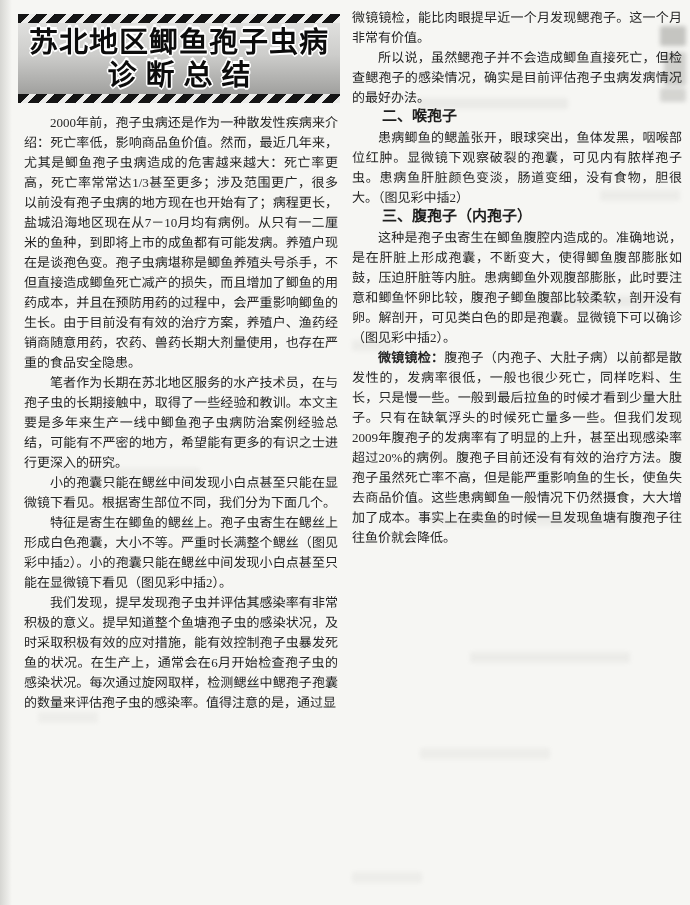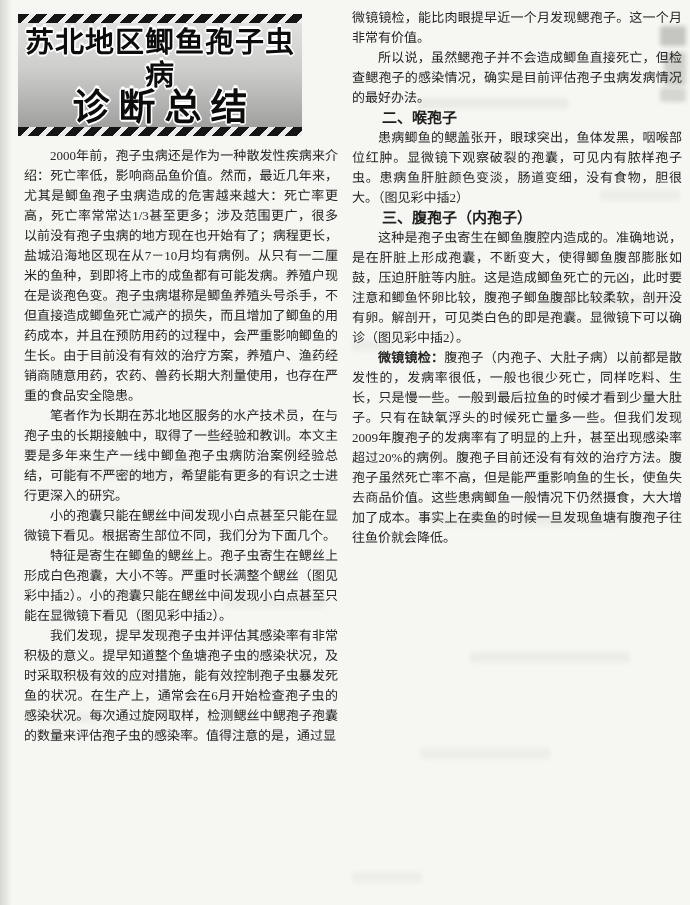--- a/index.html
+++ b/index.html
@@ -17,46 +17,46 @@
   }
   .col-left{width:314px;}
   .col-right{width:330px;}
   .col-text .para{
     margin:0; font-size:13px; line-height:20px;
     text-align:justify; text-justify:inter-ideograph; text-indent:2em;
   }
   .col-text .para.noindent{text-indent:0;}
   .col-text .heading{
     margin:0; font-size:15px; line-height:20px; text-indent:2em;
-    font-family:Liberation Sans, sans-serif; font-weight:bold;
+    font-family:Liberation Mono, monospace; font-weight:bold;
     color:#1d1d1d;
   }
   .lead{
     font-family:"Liberation Sans","DejaVu Sans",sans-serif; font-weight:bold;
   }
   
-  .banner{width:284px; margin:6px 0 10px -6px;}
+  .banner{width:322px; margin:6px 0 10px -6px;}
   .stripe{
     height:9px;
     background:repeating-linear-gradient(135deg,#151515 0 8px,#ececea 8px 13px);
   }
   .banner-inner{
     background:linear-gradient(180deg,#e0e0de 0%,#cdcdcb 45%,#a0a09e 100%);
     padding:3px 2px;
   }
   .banner-line{
     text-align:center; font-family:"Liberation Sans","DejaVu Sans",sans-serif;
     font-weight:900; color:#0c0c0c;
     text-shadow:
       0 -3px 0 #ffffff,
       -1.5px 0 0 #fff, 1.5px 0 0 #fff, 0 1.5px 0 #fff,
       -1px -1px 0 #fff, 1px -1px 0 #fff, -1px 1px 0 #fff, 1px 1px 0 #fff;
   }
   .banner-line.l1{font-size:29px; line-height:33px; letter-spacing:1px;}
-  .banner-line.l2{font-size:37px; line-height:32px; letter-spacing:9px; text-indent:9px;}
+  .banner-line.l2{font-size:29px; line-height:32px; letter-spacing:9px; text-indent:9px;}
   
   .ghost{position:absolute; background:#8a8a86; filter:blur(2px); border-radius:2px;}
 </style>
 </head>
 <body>
 
 <div class="page">
   <div class="left-edge"></div>
 
   <div class="ghost" style="left:660px;top:26px;width:26px;height:20px;opacity:.45;"></div>
@@ -93,18 +93,18 @@
           <div class="para">我们发现，提早发现孢子虫并评估其感染率有非常积极的意义。提早知道整个鱼塘孢子虫的感染状况，及时采取积极有效的应对措施，能有效控制孢子虫暴发死鱼的状况。在生产上，通常会在6月开始检查孢子虫的感染状况。每次通过旋网取样，检测鳃丝中鳃孢子孢囊的数量来评估孢子虫的感染率。值得注意的是，通过显</div>
         </div>
     </div>
     <div class="col-right">
       <div class="col-text" id="right-col-text">
           <div class="para noindent">微镜镜检，能比肉眼提早近一个月发现鳃孢子。这一个月非常有价值。</div>
           <div class="para">所以说，虽然鳃孢子并不会造成鲫鱼直接死亡，但检查鳃孢子的感染情况，确实是目前评估孢子虫病发病情况的最好办法。</div>
           <div class="heading">二、喉孢子</div>
           <div class="para">患病鲫鱼的鳃盖张开，眼球突出，鱼体发黑，咽喉部位红肿。显微镜下观察破裂的孢囊，可见内有脓样孢子虫。患病鱼肝脏颜色变淡，肠道变细，没有食物，胆很大。（图见彩中插2）</div>
           <div class="heading">三、腹孢子（内孢子）</div>
-          <div class="para">这种是孢子虫寄生在鲫鱼腹腔内造成的。准确地说，是在肝脏上形成孢囊，不断变大，使得鲫鱼腹部膨胀如鼓，压迫肝脏等内脏。这是造成鲫鱼死亡的元凶，此时要注意和鲫鱼怀卵比较，腹孢子鲫鱼腹部比较柔软，剖开没有卵。解剖开，可见类白色的即是孢囊。显微镜下可以确诊（图见彩中插2）。</div>
+          <div class="para">这种是孢子虫寄生在鲫鱼腹腔内造成的。准确地说，是在肝脏上形成孢囊，不断变大，使得鲫鱼腹部膨胀如鼓，压迫肝脏等内脏。患病鲫鱼外观腹部膨胀，此时要注意和鲫鱼怀卵比较，腹孢子鲫鱼腹部比较柔软，剖开没有卵。解剖开，可见类白色的即是孢囊。显微镜下可以确诊（图见彩中插2）。</div>
           <div class="para"><span class="lead">微镜镜检：</span>腹孢子（内孢子、大肚子病）以前都是散发性的，发病率很低，一般也很少死亡，同样吃料、生长，只是慢一些。一般到最后拉鱼的时候才看到少量大肚子。只有在缺氧浮头的时候死亡量多一些。但我们发现2009年腹孢子的发病率有了明显的上升，甚至出现感染率超过20%的病例。腹孢子目前还没有有效的治疗方法。腹孢子虽然死亡率不高，但是能严重影响鱼的生长，使鱼失去商品价值。这些患病鲫鱼一般情况下仍然摄食，大大增加了成本。事实上在卖鱼的时候一旦发现鱼塘有腹孢子往往鱼价就会降低。</div>
         </div>
     </div>
   </div>
 </div>
 
 </body></html>

